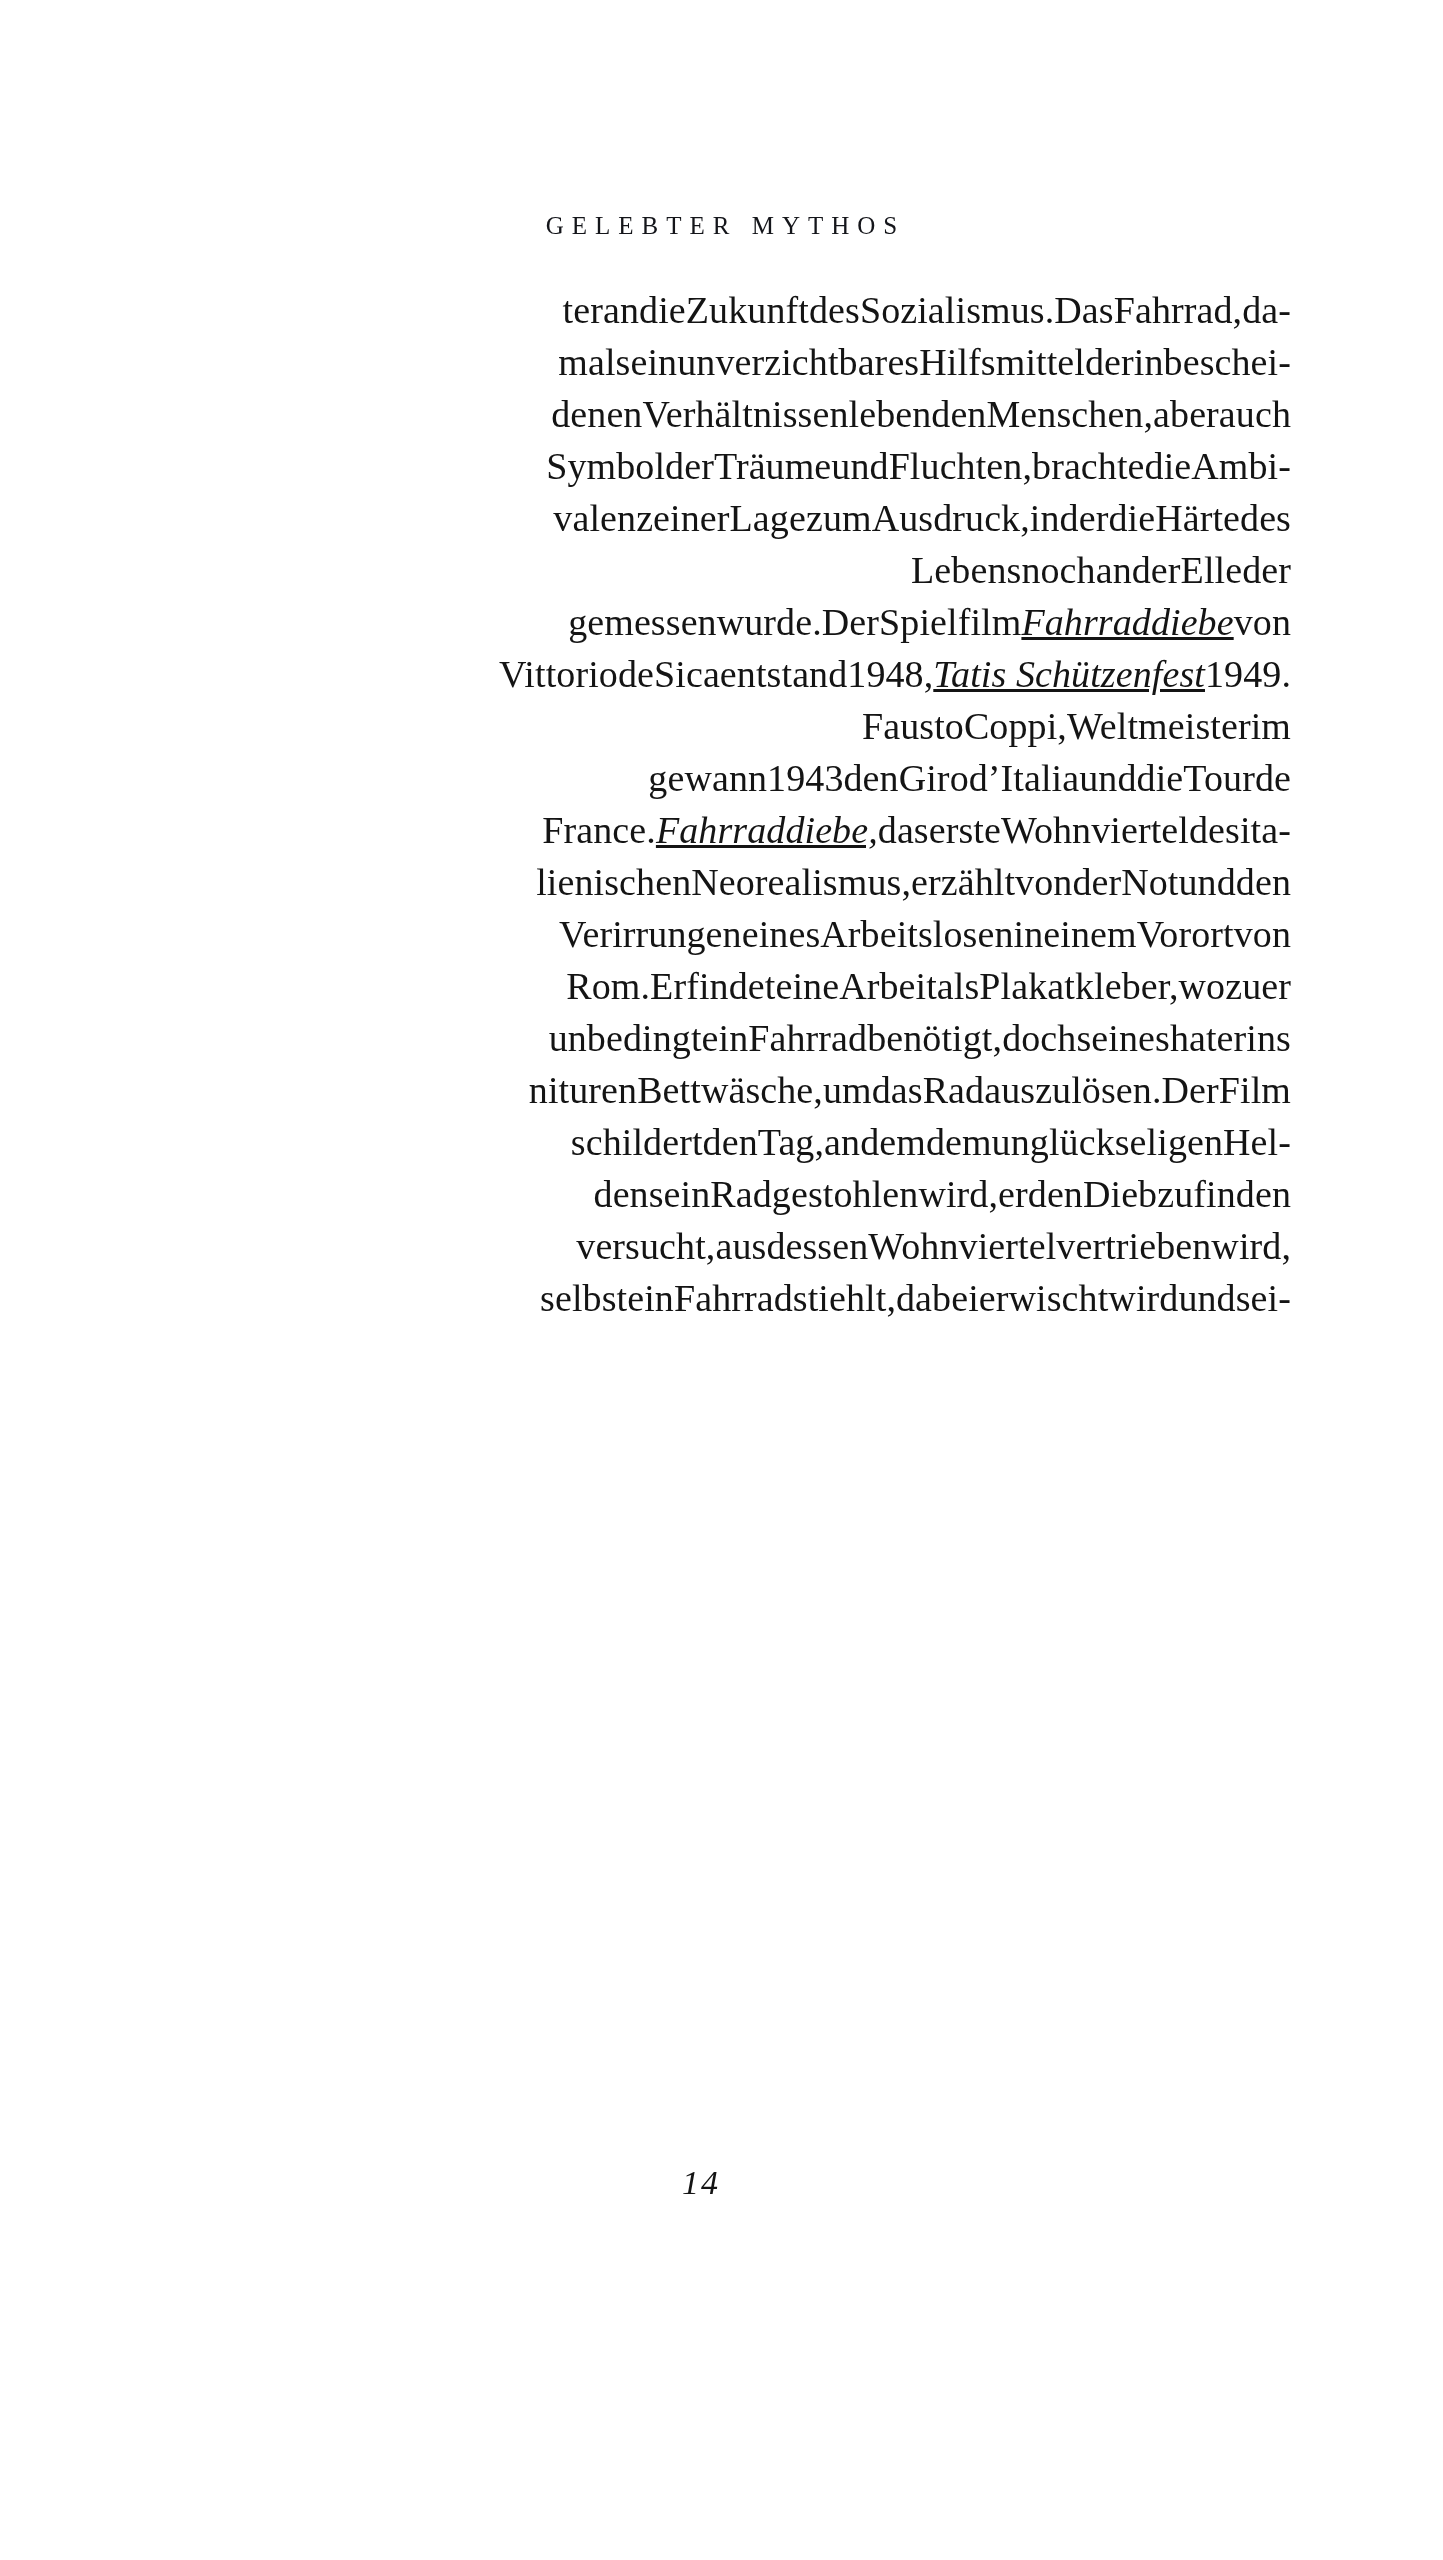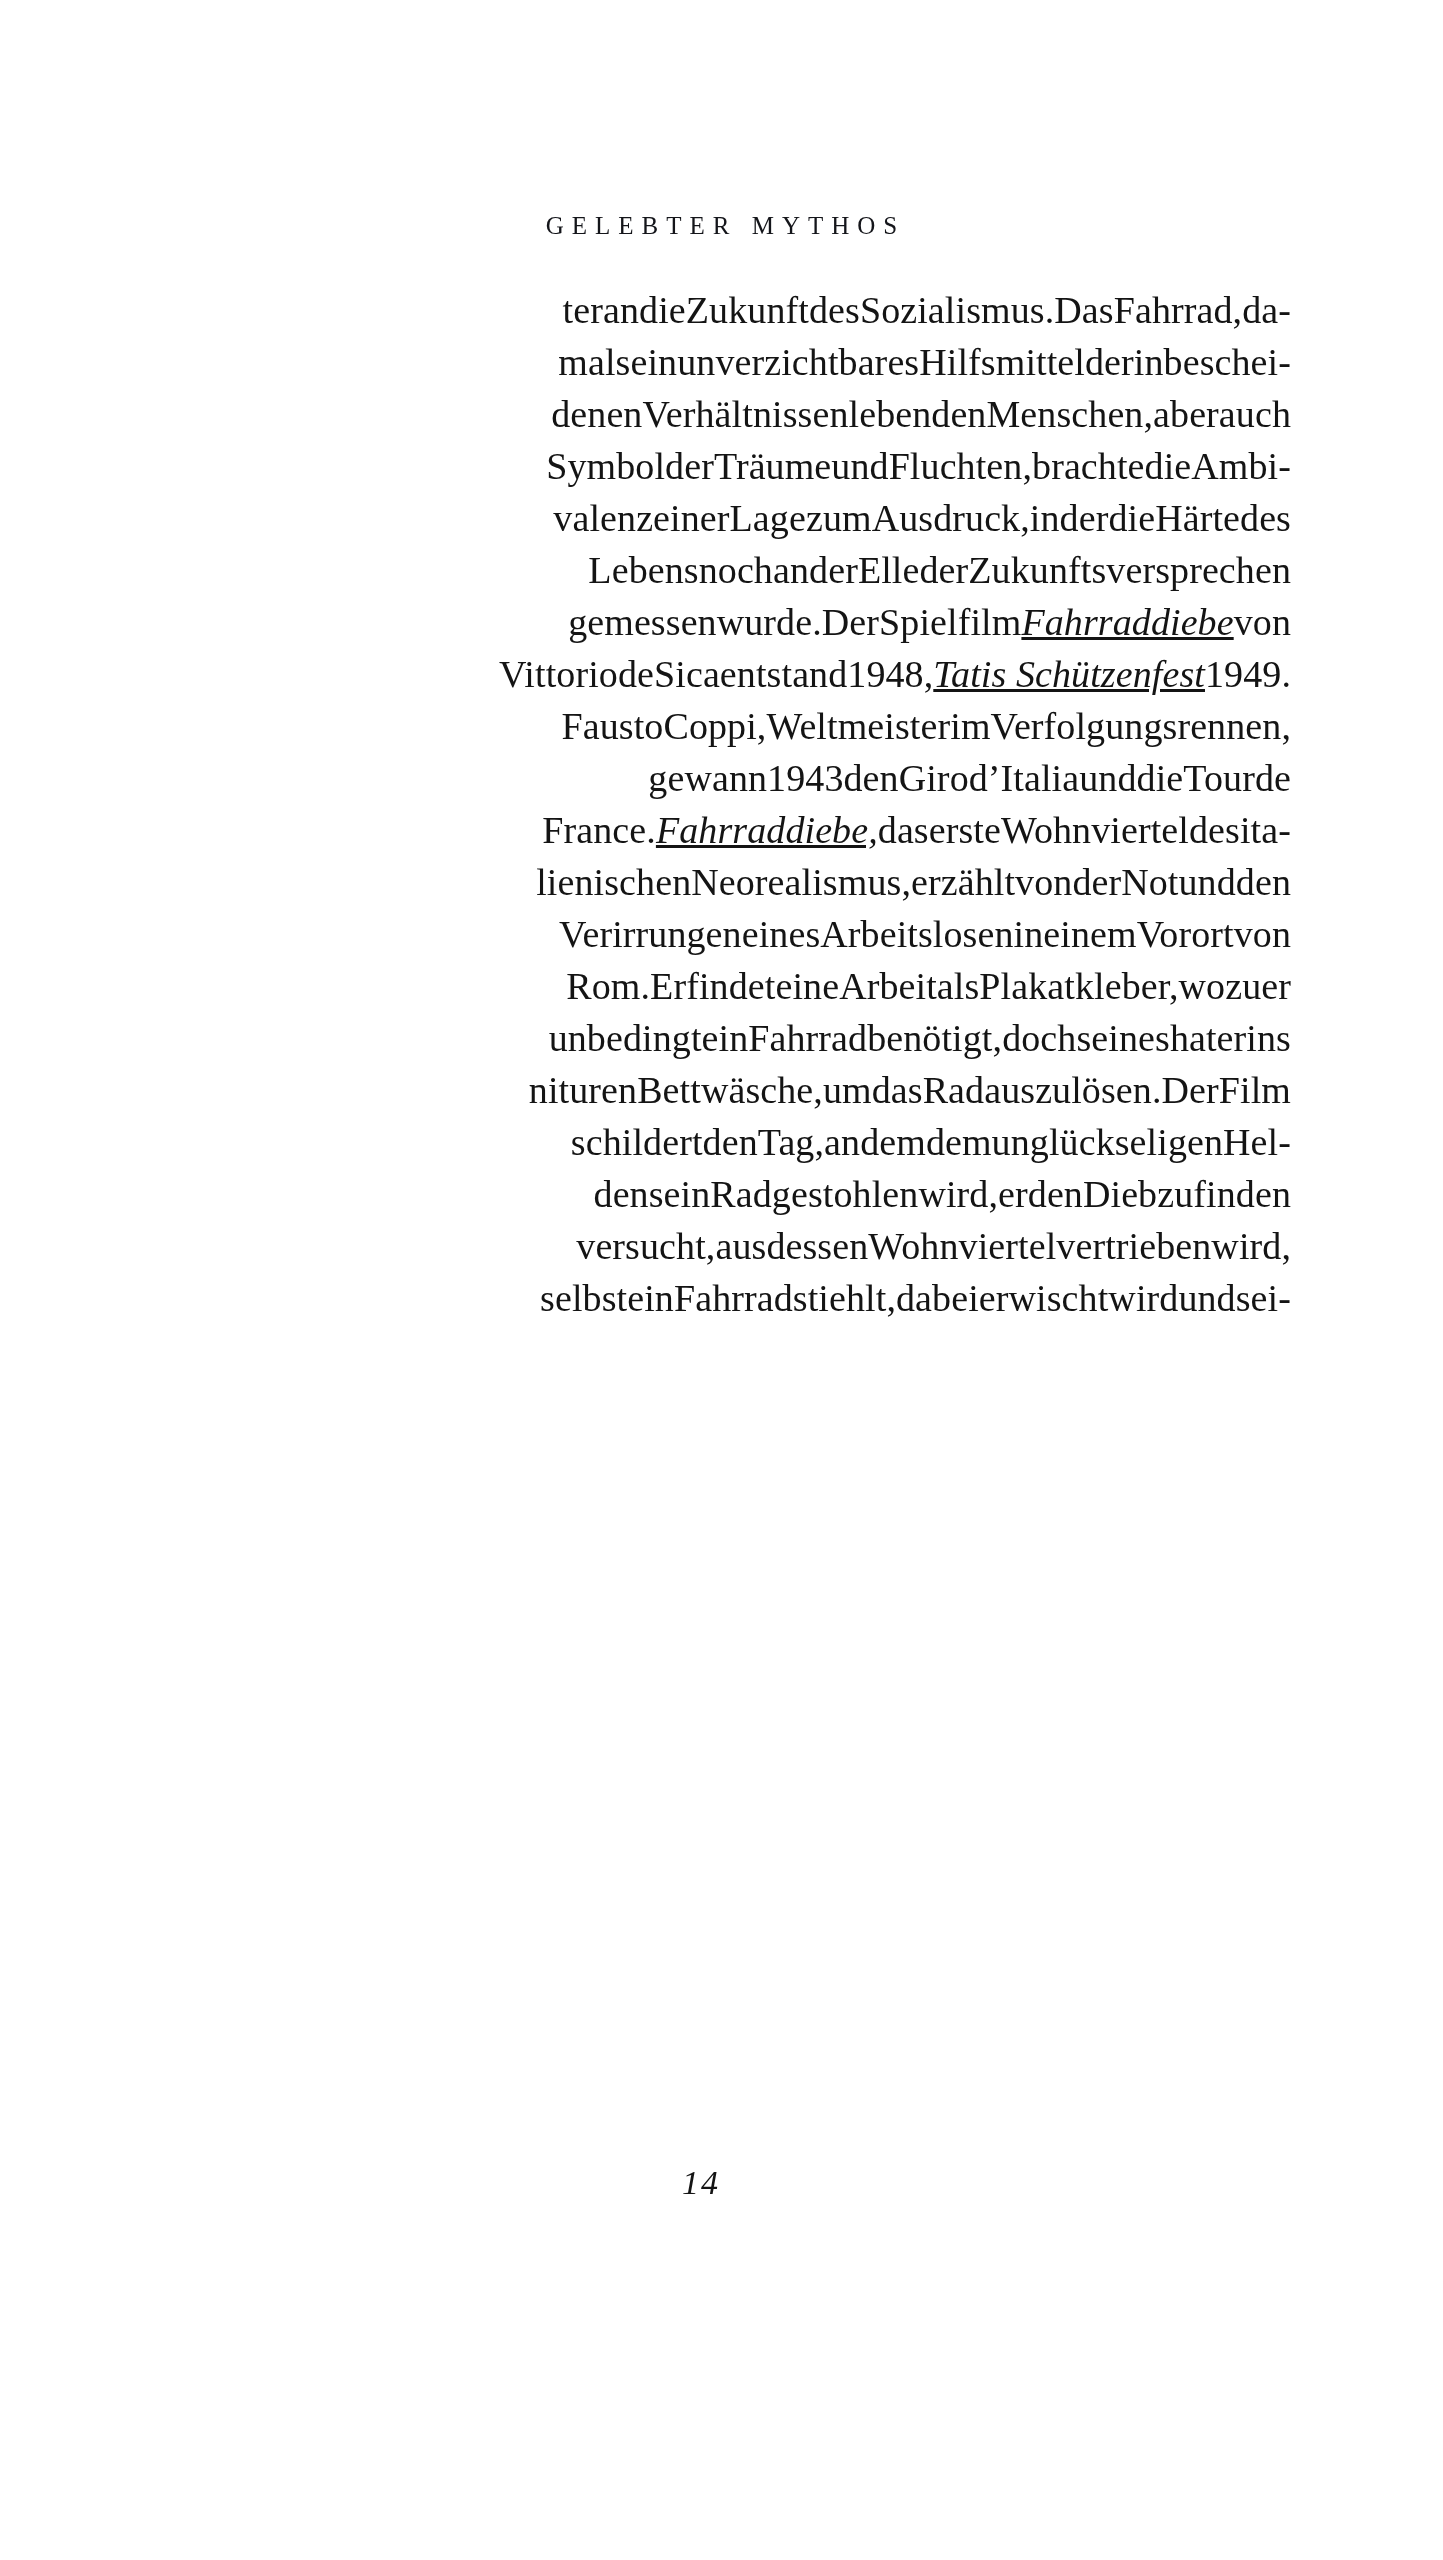--- a/index.html
+++ b/index.html
@@ -88,24 +88,24 @@
 <div class="page">
 
   <div class="running-head">GELEBTER MYTHOS</div>
 
   <div class="text-block">
       <div class="line"><span class="w">ter</span><span class="w">an</span><span class="w">die</span><span class="w">Zukunft</span><span class="w">des</span><span class="w">Sozialismus.</span><span class="w">Das</span><span class="w">Fahrrad,</span><span class="w">da-</span></div>
       <div class="line"><span class="w">mals</span><span class="w">ein</span><span class="w">unverzichtbares</span><span class="w">Hilfsmittel</span><span class="w">der</span><span class="w">in</span><span class="w">beschei-</span></div>
       <div class="line"><span class="w">denen</span><span class="w">Verhältnissen</span><span class="w">lebenden</span><span class="w">Menschen,</span><span class="w">aber</span><span class="w">auch</span></div>
       <div class="line"><span class="w">Symbol</span><span class="w">der</span><span class="w">Träume</span><span class="w">und</span><span class="w">Fluchten,</span><span class="w">brachte</span><span class="w">die</span><span class="w">Ambi-</span></div>
       <div class="line"><span class="w">valenz</span><span class="w">einer</span><span class="w">Lage</span><span class="w">zum</span><span class="w">Ausdruck,</span><span class="w">in</span><span class="w">der</span><span class="w">die</span><span class="w">Härte</span><span class="w">des</span></div>
-      <div class="line"><span class="w">Lebens</span><span class="w">noch</span><span class="w">an</span><span class="w">der</span><span class="w">Elle</span><span class="w">der</span><span class="w">Zukunftsversprechen</span></div>
+      <div class="line"><span class="w">Lebens</span><span class="w">noch</span><span class="w">an</span><span class="w">der</span><span class="w">Elle</span><span class="w">der</span></div>
       <div class="line"><span class="w">gemessen</span><span class="w">wurde.</span><span class="w">Der</span><span class="w">Spielfilm</span><span class="w"><em>Fahrraddiebe</em></span><span class="w">von</span></div>
       <div class="line"><span class="w">Vittorio</span><span class="w">de</span><span class="w">Sica</span><span class="w">entstand</span><span class="w">1948,</span><span class="w"><em>Tatis Schützenfest</em></span><span class="w">1949.</span></div>
-      <div class="line"><span class="w">Fausto</span><span class="w">Coppi,</span><span class="w">Weltmeister</span><span class="w">im</span><span class="w">Verfolgungsrennen,</span></div>
+      <div class="line"><span class="w">Fausto</span><span class="w">Coppi,</span><span class="w">Weltmeister</span><span class="w">im</span></div>
       <div class="line"><span class="w">gewann</span><span class="w">1943</span><span class="w">den</span><span class="w">Giro</span><span class="w">d’Italia</span><span class="w">und</span><span class="w">die</span><span class="w">Tour</span><span class="w">de</span></div>
       <div class="line"><span class="w">France.</span><span class="w"><em>Fahrraddiebe,</em></span><span class="w">das</span><span class="w">erste</span><span class="w">Wohnviertel</span><span class="w">des</span><span class="w">ita-</span></div>
       <div class="line"><span class="w">lienischen</span><span class="w">Neorealismus,</span><span class="w">erzählt</span><span class="w">von</span><span class="w">der</span><span class="w">Not</span><span class="w">und</span><span class="w">den</span></div>
       <div class="line"><span class="w">Verirrungen</span><span class="w">eines</span><span class="w">Arbeitslosen</span><span class="w">in</span><span class="w">einem</span><span class="w">Vorort</span><span class="w">von</span></div>
       <div class="line"><span class="w">Rom.</span><span class="w">Er</span><span class="w">findet</span><span class="w">eine</span><span class="w">Arbeit</span><span class="w">als</span><span class="w">Plakatkleber,</span><span class="w">wozu</span><span class="w">er</span></div>
       <div class="line"><span class="w">unbedingt</span><span class="w">ein</span><span class="w">Fahrrad</span><span class="w">benötigt,</span><span class="w">doch</span><span class="w">seines</span><span class="w">hat</span><span class="w">er</span><span class="w">ins</span></div>
       <div class="line"><span class="w">nituren</span><span class="w">Bettwäsche,</span><span class="w">um</span><span class="w">das</span><span class="w">Rad</span><span class="w">auszulösen.</span><span class="w">Der</span><span class="w">Film</span></div>
       <div class="line"><span class="w">schildert</span><span class="w">den</span><span class="w">Tag,</span><span class="w">an</span><span class="w">dem</span><span class="w">dem</span><span class="w">unglückseligen</span><span class="w">Hel-</span></div>
       <div class="line"><span class="w">den</span><span class="w">sein</span><span class="w">Rad</span><span class="w">gestohlen</span><span class="w">wird,</span><span class="w">er</span><span class="w">den</span><span class="w">Dieb</span><span class="w">zu</span><span class="w">finden</span></div>
       <div class="line"><span class="w">versucht,</span><span class="w">aus</span><span class="w">dessen</span><span class="w">Wohnviertel</span><span class="w">vertrieben</span><span class="w">wird,</span></div>

